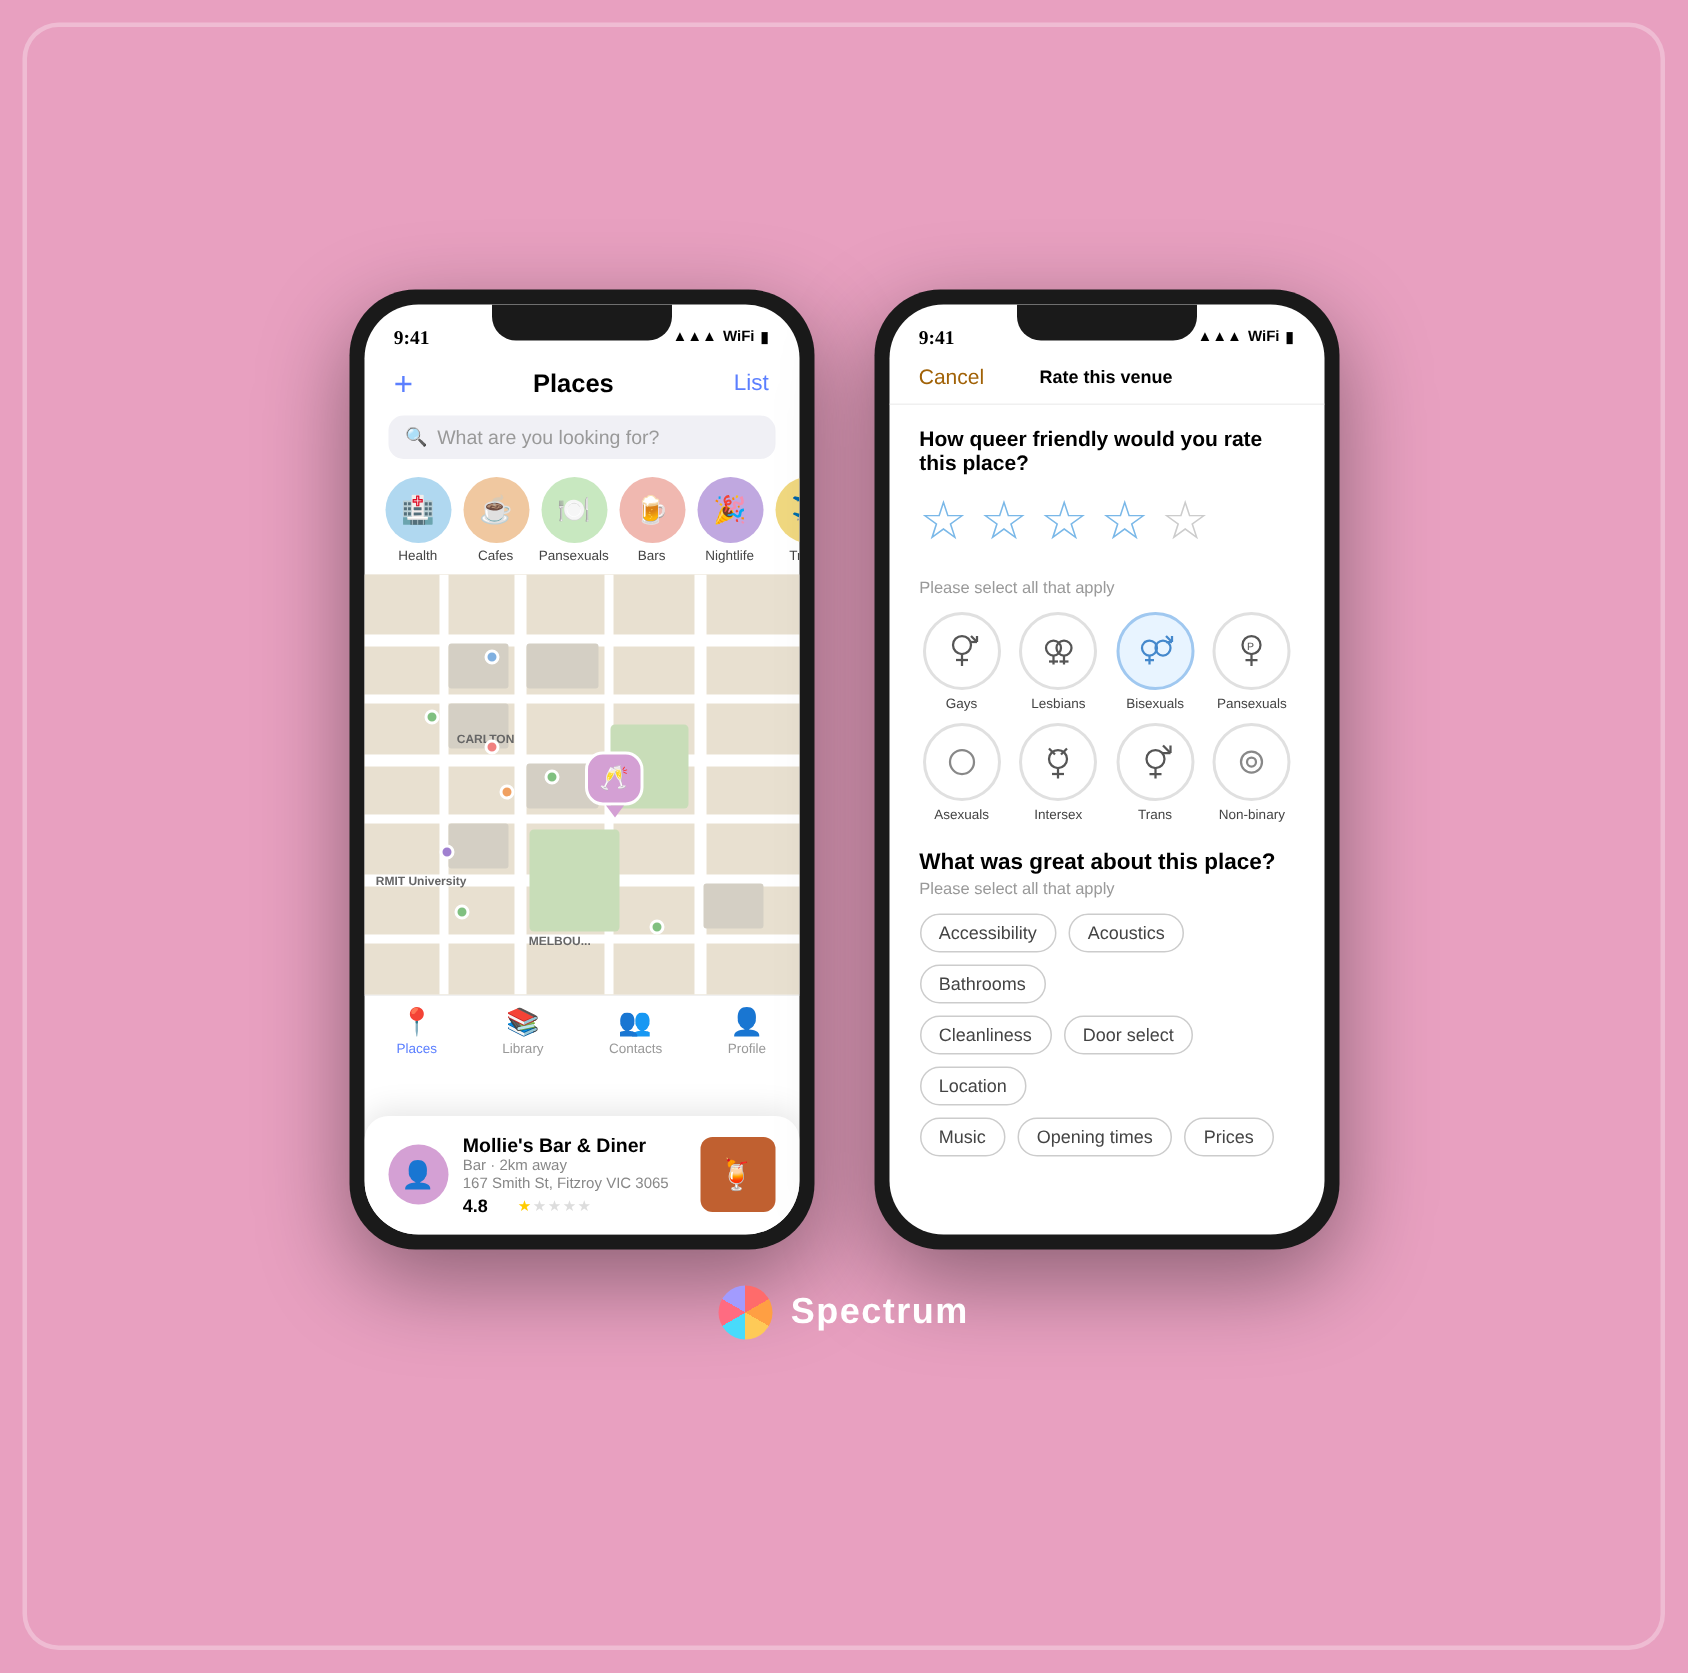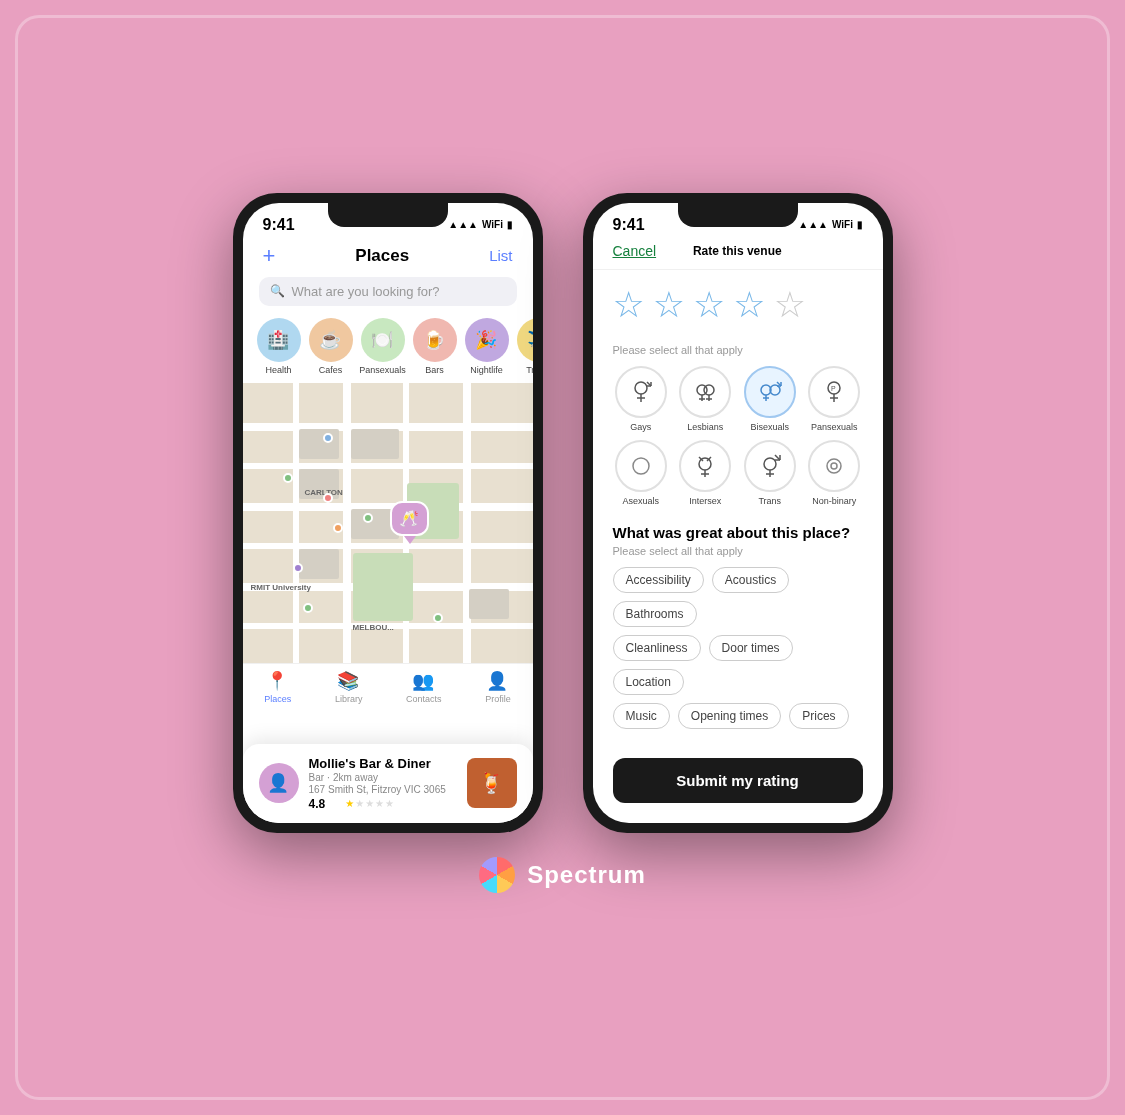--- a/index.html
+++ b/index.html
@@ -65,21 +65,21 @@
     
     .status-bar {
       display: flex;
       justify-content: space-between;
       align-items: center;
       padding: 8px 20px 0 20px;
       font-size: 11px;
       font-weight: 600;
       height: 36px;
     }
-    .status-time { font-size: 16px; font-weight: 700; }
+    .status-time { font-size: 13px; font-weight: 700; font-family: Liberation Serif, serif; }
     .status-icons { display: flex; gap: 4px; align-items: center; font-size: 10px; }
 
     
     .phone1-header {
       display: flex;
       align-items: center;
       justify-content: space-between;
       padding: 4px 20px 8px;
     }
     .phone1-header .plus-btn { color: #5b7fff; font-size: 22px; font-weight: 300; }
@@ -228,21 +228,21 @@
     .nav-icon { font-size: 18px; }
 
     
     .phone2-header {
       display: flex;
       align-items: center;
       justify-content: space-between;
       padding: 4px 20px 10px;
       border-bottom: 1px solid #f0f0f0;
     }
-    .cancel-btn { color: #15803d; font-size: 14px; text-decoration: underline; }
+    .cancel-btn { color: #a16207; font-size: 14px; }
     .phone2-title { font-size: 12px; font-weight: 700; }
     .phone2-content {
       padding: 14px 20px;
       overflow-y: auto;
       height: calc(100% - 100px);
     }
     .section-title { font-size: 15px; font-weight: 700; margin-bottom: 4px; }
     .section-sub { font-size: 11px; color: #999; margin-bottom: 10px; }
     .big-stars {
       display: flex;
@@ -500,20 +500,21 @@
       </div>
 
       <div class="phone2-header">
         <span class="cancel-btn">Cancel</span>
         <span class="phone2-title">Rate this venue</span>
         <span style="width:44px;"></span>
       </div>
 
       <div class="phone2-content">
 
+        <div class="section-title" style="margin-bottom:10px; font-size:14px;">How queer friendly would you rate this place?</div>
 
         <div class="big-stars">
           <span class="big-star">☆</span>
           <span class="big-star">☆</span>
           <span class="big-star">☆</span>
           <span class="big-star">☆</span>
           <span class="big-star outline">☆</span>
         </div>
 
         <div class="section-sub">Please select all that apply</div>
@@ -618,32 +619,31 @@
         <div class="section-sub">Please select all that apply</div>
 
         <div class="tags-section">
           <div class="tags-row">
             <span class="tag">Accessibility</span>
             <span class="tag">Acoustics</span>
             <span class="tag">Bathrooms</span>
           </div>
           <div class="tags-row">
             <span class="tag">Cleanliness</span>
-            <span class="tag">Door times</span>
+            <span class="tag">Door select</span>
             <span class="tag">Location</span>
           </div>
           <div class="tags-row">
             <span class="tag">Music</span>
             <span class="tag">Opening times</span>
             <span class="tag">Prices</span>
           </div>
 
         </div>
 
-        <div class="submit-btn">Submit my rating</div>
 
       </div>
     </div>
   </div>
 
 </div>
 
 <div class="branding">
   <div class="brand-logo"></div>
   <span class="brand-name">Spectrum</span>

